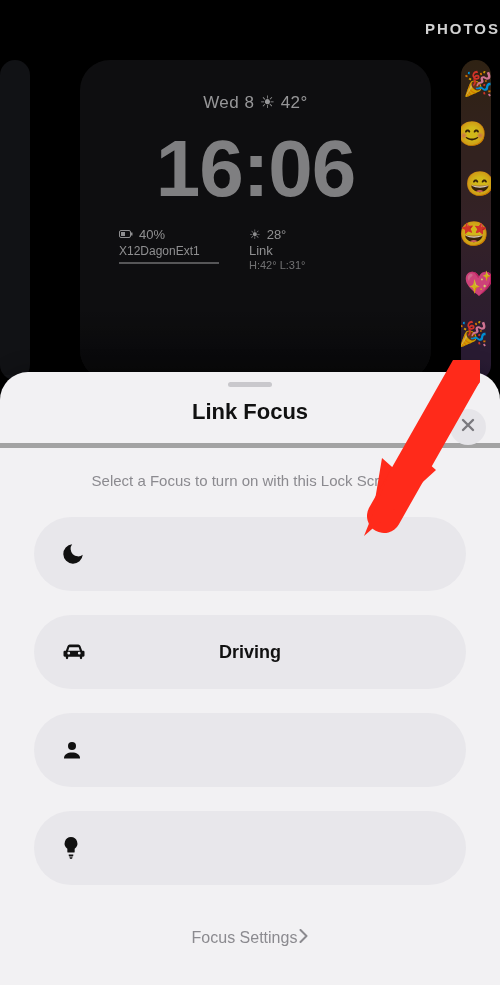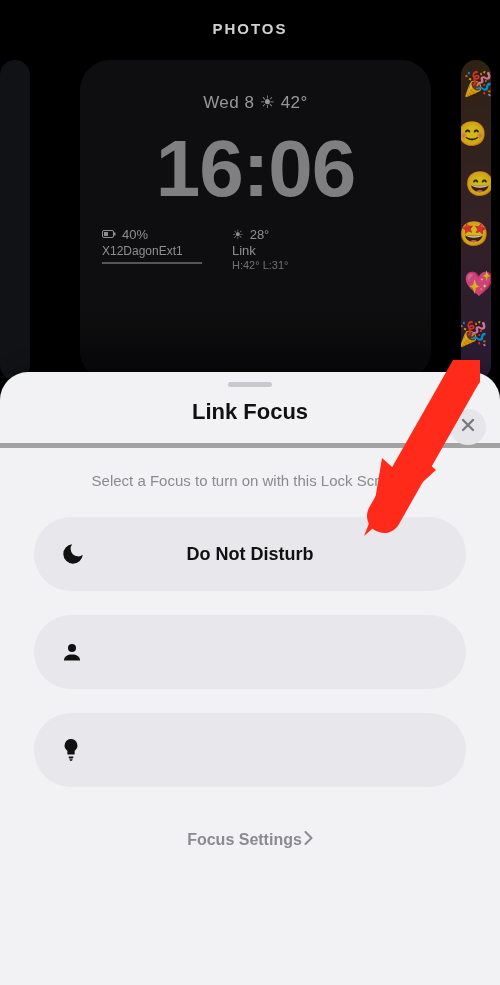--- a/index.html
+++ b/index.html
@@ -1,28 +1,28 @@
 <!DOCTYPE html>
 <html><head>
   <meta charset="utf-8">
   <style>
     * { margin: 0; padding: 0; box-sizing: border-box; }
     html, body { width: 500px; height: 985px; overflow: hidden; font-family: -apple-system, BlinkMacSystemFont, "Segoe UI", Helvetica, Arial, sans-serif; }
     .screen { position: relative; width: 500px; height: 985px; background: #000; }
     .top-area { position: absolute; top: 0; left: 0; right: 0; height: 375px; background: #000; }
-    .header-title { text-align: center; color: #fff; font-size: 15px; font-weight: 600; letter-spacing: 2px; padding-top: 20px; }
+    .header-title { text-align: right; color: #fff; font-size: 15px; font-weight: 600; letter-spacing: 2px; padding-top: 20px; }
     .preview-strip { position: absolute; top: 60px; left: 0; right: 9px; height: 320px; display: flex; align-items: stretch; }
     .preview-left, .preview-right { width: 30px; background: #1a1a1a; border-radius: 18px; flex-shrink: 0; }
     .preview-left { margin-right: 50px; background: #15161a; }
     .preview-right { margin-left: 30px; background: linear-gradient(180deg,#3a2a18 0%, #402a30 50%, #302040 100%); position: relative; overflow: hidden; }
     .preview-right .emoji { position: absolute; font-size: 24px; filter: saturate(1.1); }
     .preview-main { flex: 1; border-radius: 30px; background: #121214; position: relative; color: #9a9a9c; overflow: hidden; }
     .lock-date { text-align: center; padding-top: 32px; font-size: 17px; font-weight: 500; color: #b8b8ba; letter-spacing: 0.5px; }
     .lock-time { text-align: center; font-size: 80px; font-weight: 700; color: #9c9c9e; line-height: 1; margin-top: 16px; letter-spacing: -1px; }
-    .widgets { display: flex; padding: 18px 22px 0 22px; gap: 30px; }
+    .widgets { display: flex; padding: 18px 22px 0 22px; gap: 30px; margin-left: 17px; }
     .widget-left { display: flex; flex-direction: column; color: #aeaeb0; font-size: 12px; font-weight: 500; }
     .widget-left .battery { display: flex; align-items: center; gap: 6px; font-size: 13px; }
     .widget-left .label2 { font-size: 12px; margin-top: 2px; }
     .widget-left .underline { height: 2px; background: #6a6a6c; margin-top: 4px; width: 100px; }
     .widget-right { color: #aeaeb0; font-size: 13px; }
     .widget-right .line1 { display: flex; align-items: center; gap: 6px; }
     .widget-right .line2 { font-size: 13px; margin-top: 1px; }
     .widget-right .line3 { font-size: 11px; margin-top: 1px; color: #8a8a8c; }
     .preview-main .city { position: absolute; bottom: 0; left: 0; right: 0; height: 70px; background: linear-gradient(180deg, transparent, #0a0a0c 90%); }
     .dim-overlay { position: absolute; inset: 0; background: rgba(0,0,0,0.18); pointer-events: none; }
@@ -34,21 +34,21 @@
     .close-btn { position: absolute; right: 14px; top: 22px; width: 36px; height: 36px; border-radius: 18px; background: #e6e5e9; display: flex; align-items: center; justify-content: center; cursor: pointer; }
     .close-btn svg { width: 16px; height: 16px; }
     .sheet-body { padding: 18px 24px 0 24px; }
     .subtitle { text-align: center; color: #8b8a8f; font-size: 15px; margin: 6px 0 28px 0; }
 
     .focus-list { display: flex; flex-direction: column; gap: 24px; padding: 0 10px; }
     .focus-item { background: #e8e7eb; border-radius: 40px; height: 74px; display: flex; align-items: center; padding: 0 26px; cursor: pointer; }
     .focus-item .icon { width: 34px; display: flex; align-items: center; justify-content: flex-start; color: #111; }
     .focus-item .label { flex: 1; text-align: center; font-size: 18px; font-weight: 600; color: #111; margin-left: -34px; }
 
-    .footer-link { text-align: center; color: #8b8a8f; font-size: 16px; margin-top: 44px; display: flex; align-items: center; justify-content: center; gap: 2px; font-weight: bold; }
+    .footer-link { text-align: center; color: #8b8a8f; font-size: 16px; margin-top: 44px; display: flex; align-items: center; justify-content: center; gap: 2px; }
 
     .arrow-annotation { position: absolute; top: 360px; left: 340px; width: 140px; height: 180px; pointer-events: none; z-index: 50; }
   </style>
 </head>
 <body>
 
 <div class="screen">
 
   <div class="top-area">
     <div class="header-title">PHOTOS</div>
@@ -115,23 +115,30 @@
       <div class="subtitle">Select a Focus to turn on with this Lock Screen.</div>
 
       <div class="focus-list">
 
         <div class="focus-item">
           <span class="icon">
             <svg width="26" height="26" viewBox="0 0 24 24">
                 <path d="M21 12.8A9 9 0 1 1 11.2 3a7 7 0 0 0 9.8 9.8z" fill="#111"></path>
               </svg>
           </span>
-          <span class="label">Do Not Disturb</span>
         </div>
 
+        <div class="focus-item">
+          <span class="icon">
+            <svg width="28" height="28" viewBox="0 0 24 24">
+                <path d="M5 11l1.5-4.2A2 2 0 0 1 8.4 5.5h7.2a2 2 0 0 1 1.9 1.3L19 11h1a1 1 0 0 1 1 1v3a1 1 0 0 1-1 1h-1v1.2a1 1 0 0 1-2 0V16H7v1.2a1 1 0 0 1-2 0V16H4a1 1 0 0 1-1-1v-3a1 1 0 0 1 1-1h1zm2 0h10l-1-3H8l-1 3zm.5 3.2a1.2 1.2 0 1 0 0-2.4 1.2 1.2 0 0 0 0 2.4zm9 0a1.2 1.2 0 1 0 0-2.4 1.2 1.2 0 0 0 0 2.4z" fill="#111"></path>
+              </svg>
+          </span>
+          <span class="label">Driving</span>
+        </div>
 
         <div class="focus-item">
           <span class="icon">
             <svg width="24" height="24" viewBox="0 0 24 24">
                 <circle cx="12" cy="8" r="4" fill="#111"></circle>
                 <path d="M4 20c0-3.5 3.6-5.5 8-5.5s8 2 8 5.5v.5H4V20z" fill="#111"></path>
               </svg>
           </span>
         </div>
 

